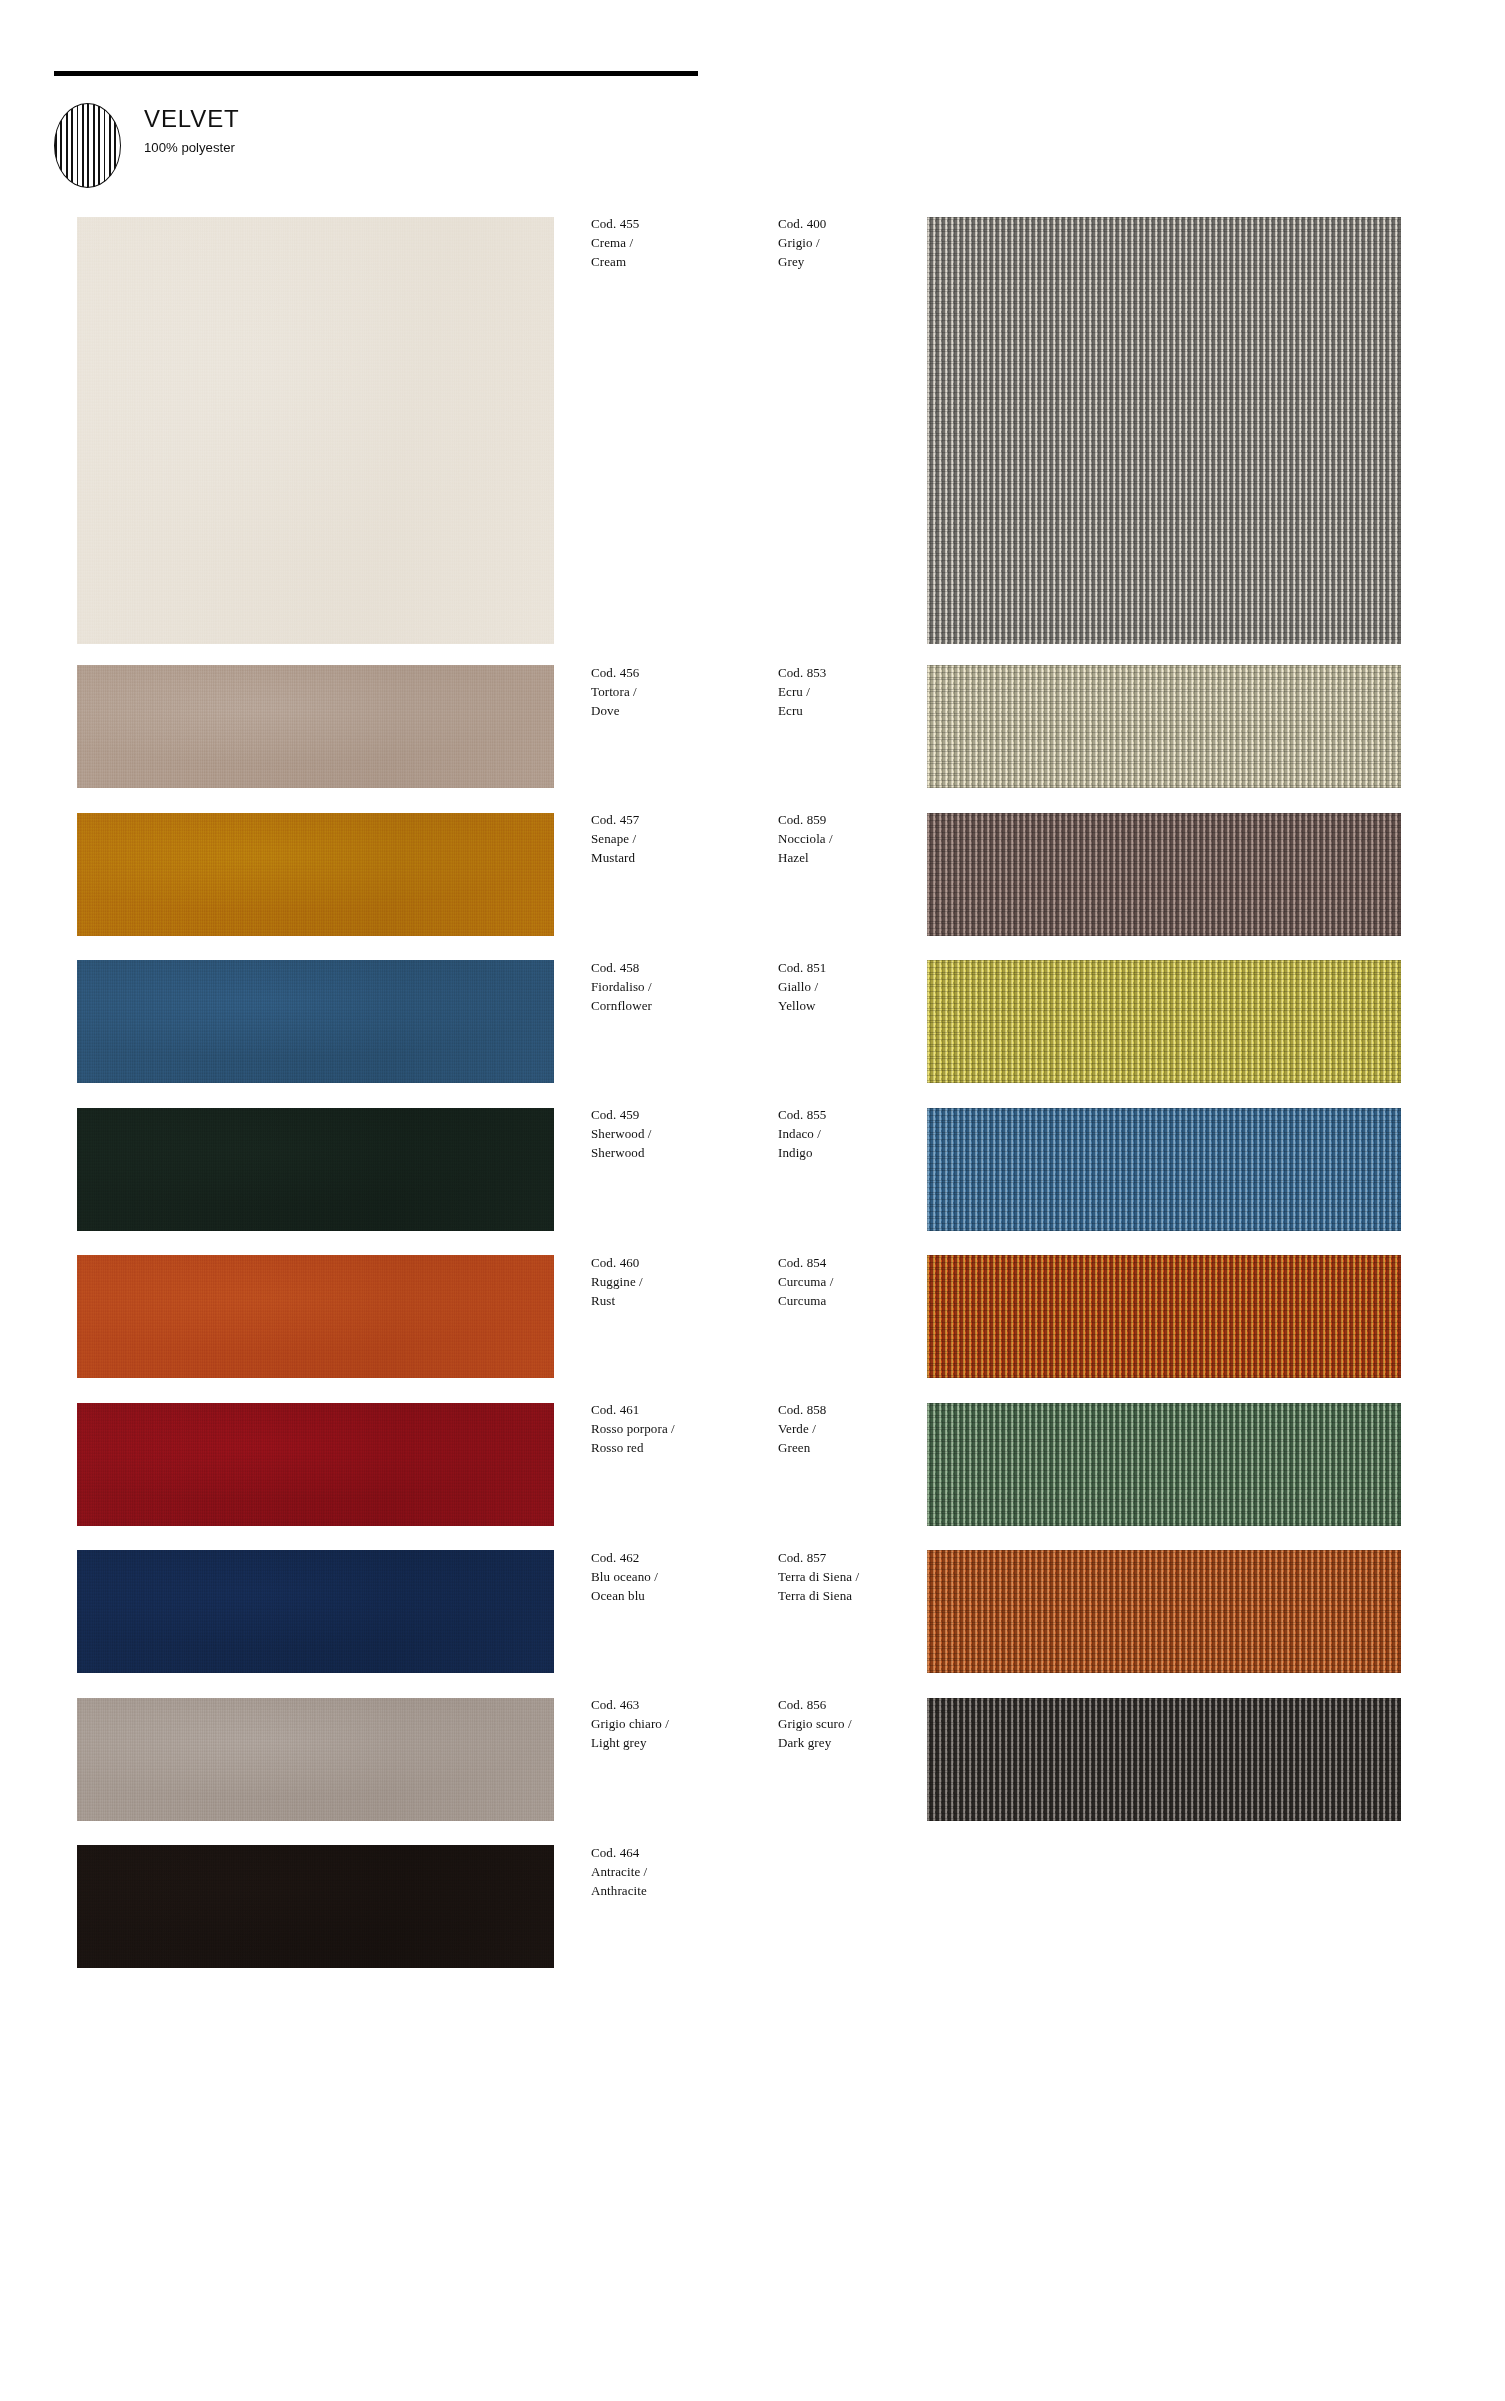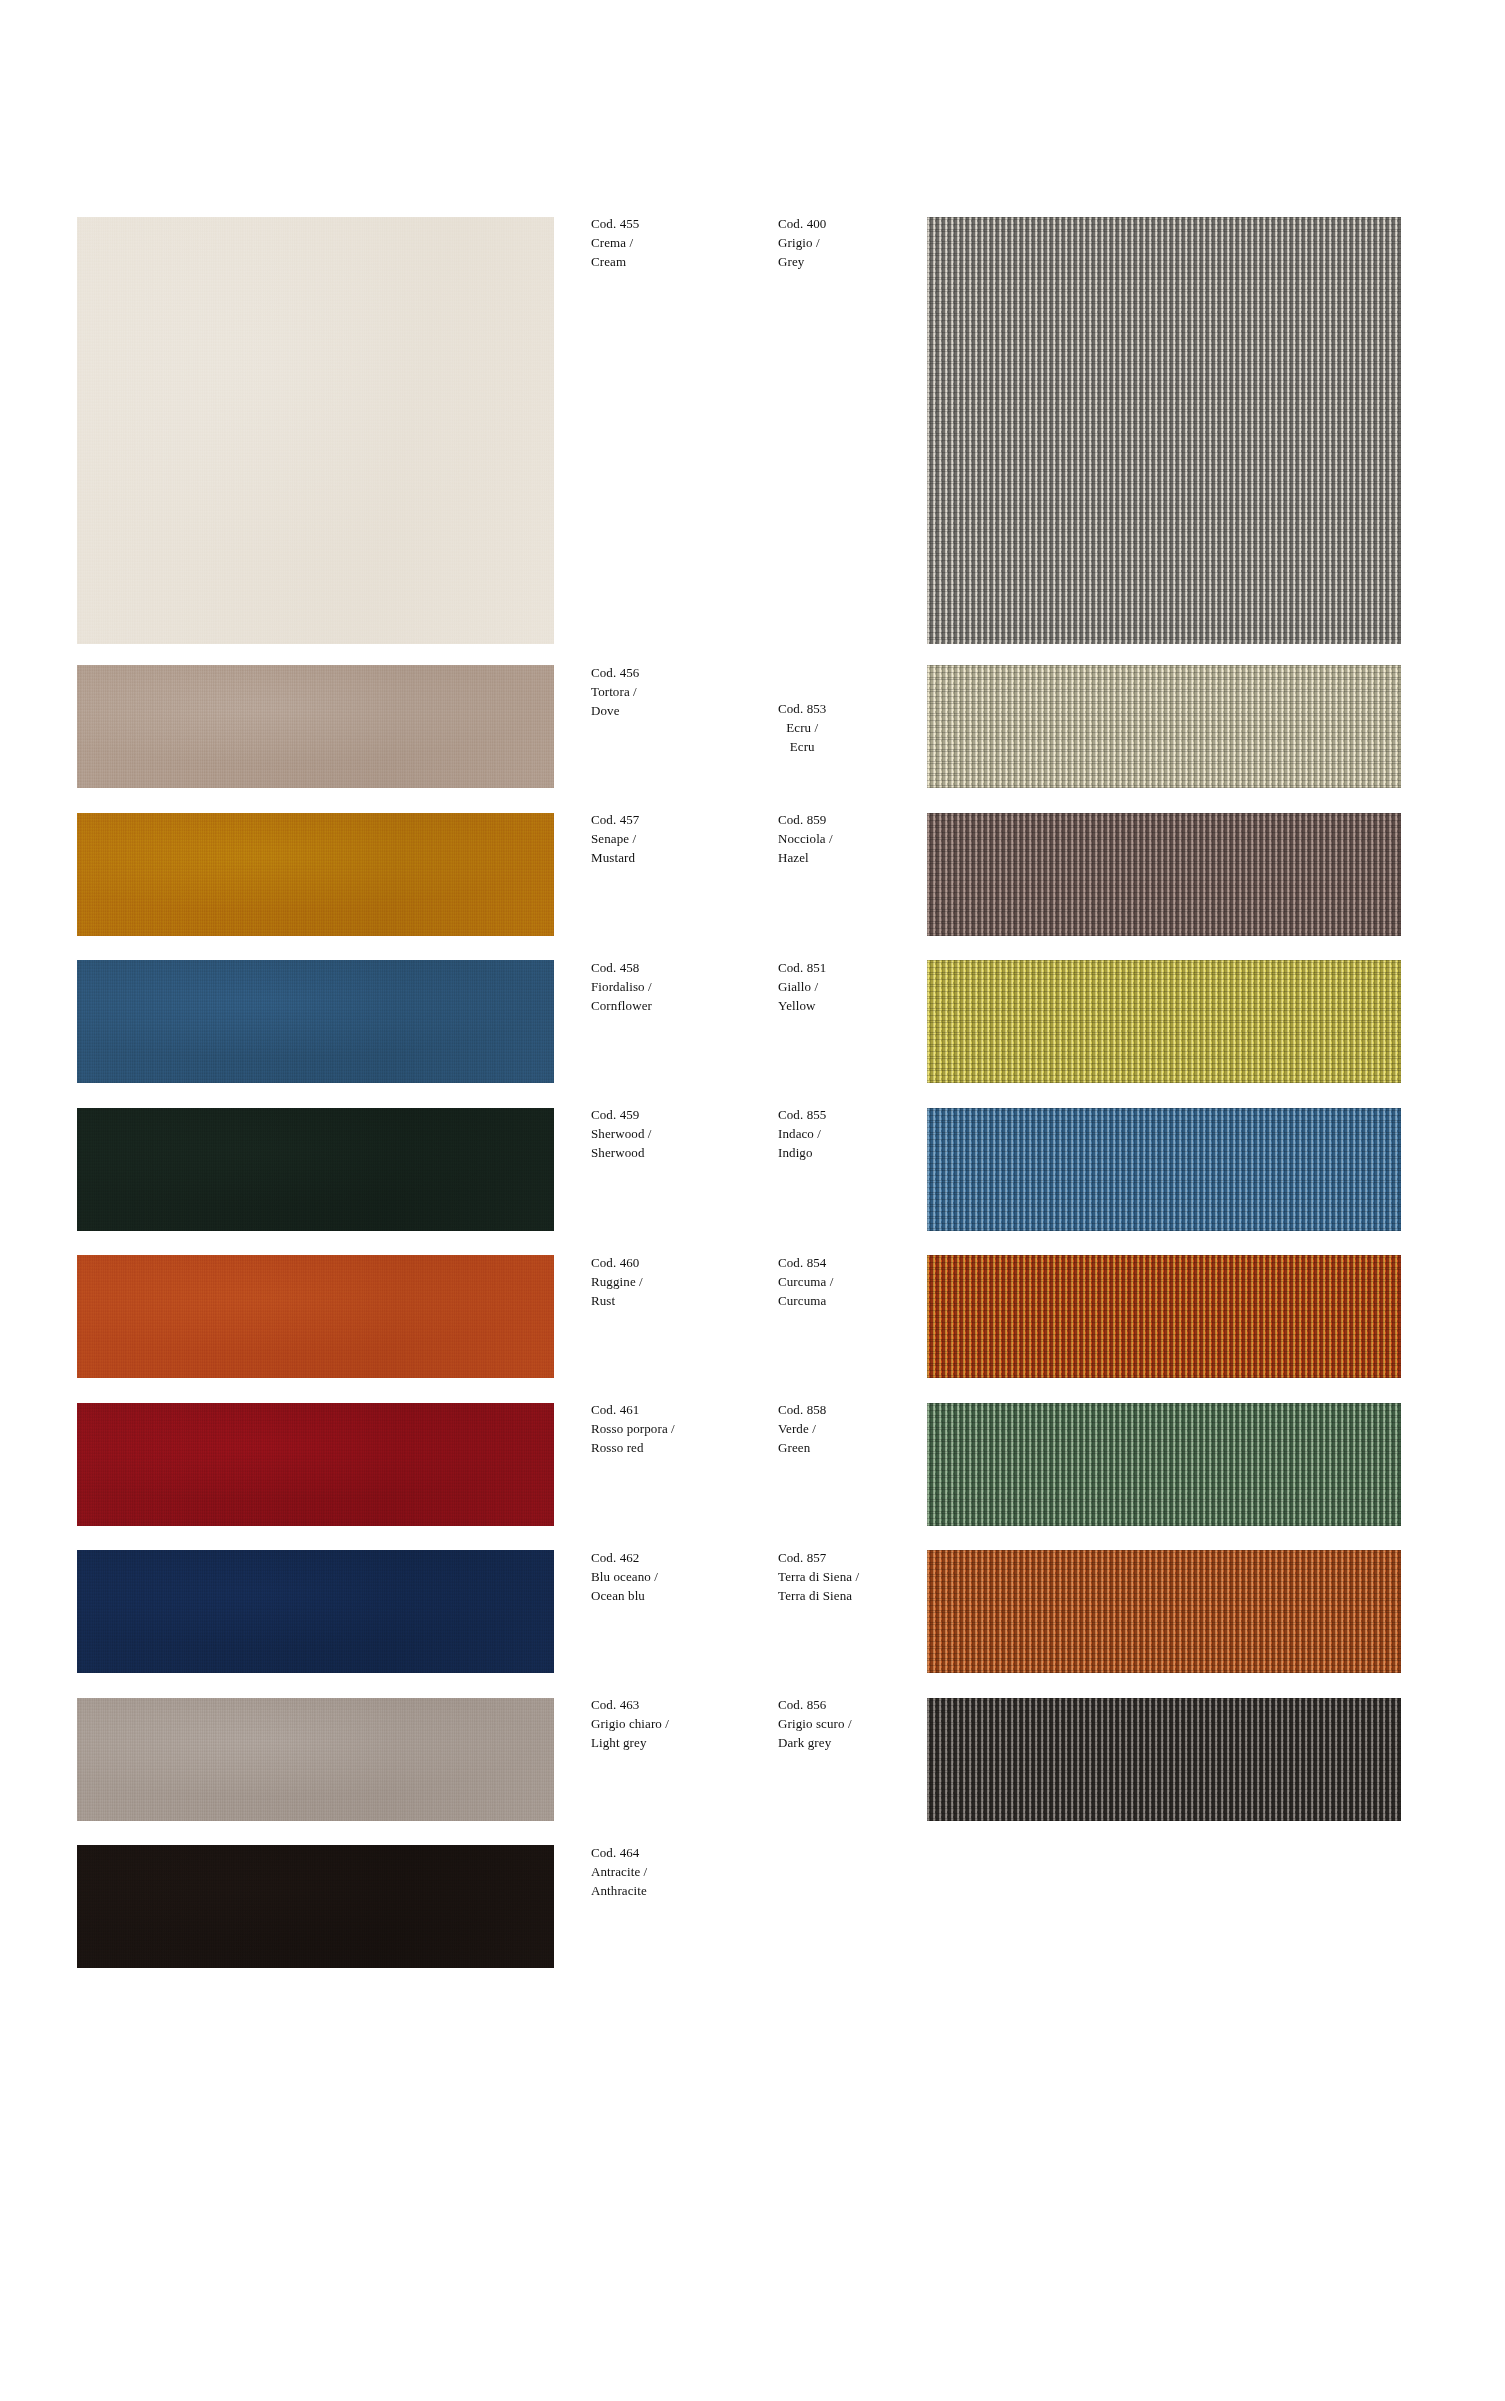--- a/index.html
+++ b/index.html
@@ -159,20 +159,30 @@
         rgba(0,0,0,0.14) 0px, rgba(0,0,0,0.14) 0.6px,
         rgba(0,0,0,0.0) 0.6px, rgba(0,0,0,0.0) 3px);
     pointer-events: none;
   }
 </style>
 </head>
 <body>
 
 <div class="page">
 
+  <div class="family velvet">
+    <div class="family-rule"></div>
+    <div class="family-head">
+      <div class="family-badge badge-velvet"></div>
+      <div class="family-text">
+        <div class="family-title">VELVET</div>
+        <div class="family-comp">100% polyester</div>
+      </div>
+    </div>
+  </div>
 
 
   <div id="rows">
       <div class="swatch" style="left: 77px; top: 217px; width: 477px; height: 427px; background-color: rgb(234, 228, 218);">
         <div class="velvet-tex"></div>
         <div class="velvet-sheen" style="background-image: linear-gradient(103deg, rgba(243, 238, 230, 0.133) 0%, rgba(0, 0, 0, 0) 30%, rgba(222, 214, 201, 0.2) 66%, rgba(243, 238, 230, 0.12) 100%);"></div>
       </div>
       <div class="label" style="left: 591px; top: 214px;"><span class="label-code">Cod. 455</span><span class="label-name">Crema /</span><span class="label-en">Cream</span></div>
       <div class="swatch" style="left: 77px; top: 665px; width: 477px; height: 123px; background-color: rgb(179, 160, 146);">
         <div class="velvet-tex"></div>
@@ -217,21 +227,21 @@
       <div class="swatch" style="left: 77px; top: 1845px; width: 477px; height: 123px; background-color: rgb(26, 19, 16);">
         <div class="velvet-tex"></div>
         <div class="velvet-sheen" style="background-image: linear-gradient(103deg, rgba(39, 30, 25, 0.133) 0%, rgba(0, 0, 0, 0) 30%, rgba(14, 10, 8, 0.2) 66%, rgba(39, 30, 25, 0.12) 100%);"></div>
       </div>
       <div class="label" style="left: 591px; top: 1843px;"><span class="label-code">Cod. 464</span><span class="label-name">Antracite /</span><span class="label-en">Anthracite</span></div>
       <div class="label" style="left: 778px; top: 214px;"><span class="label-code">Cod. 400</span><span class="label-name">Grigio /</span><span class="label-en">Grey</span></div>
       <div class="swatch" style="left: 927px; top: 217px; width: 474px; height: 427px; background-color: rgb(154, 152, 147);">
         <div class="weave-tex" style="background-image: repeating-linear-gradient(to right, rgb(222, 217, 207) 0px, rgb(222, 217, 207) 2.4px, rgba(0, 0, 0, 0) 2.4px, rgba(0, 0, 0, 0) 6px), repeating-linear-gradient(to right, rgb(110, 108, 104) 0px, rgb(110, 108, 104) 3px, rgba(0, 0, 0, 0) 3px, rgba(0, 0, 0, 0) 6px), repeating-linear-gradient(rgb(154, 152, 147) 0px, rgb(154, 152, 147) 2.4px, rgb(110, 108, 104) 2.4px, rgb(110, 108, 104) 4.8px);"></div>
         <div class="weave-grid"></div>
       </div>
-      <div class="label" style="left: 778px; top: 699px; text-align: center;"><span class="label-code">Cod. 853</span><span class="label-name">Ecru /</span><span class="label-en">Ecru</span></div>
+      <div class="label" style="left: 778px; top: 663px;"><span class="label-code">Cod. 853</span><span class="label-name">Ecru /</span><span class="label-en">Ecru</span></div>
       <div class="swatch" style="left: 927px; top: 665px; width: 474px; height: 123px; background-color: rgb(217, 210, 182);">
         <div class="weave-tex" style="background-image: repeating-linear-gradient(to right, rgb(240, 234, 210) 0px, rgb(240, 234, 210) 2.4px, rgba(0, 0, 0, 0) 2.4px, rgba(0, 0, 0, 0) 6px), repeating-linear-gradient(to right, rgb(169, 165, 140) 0px, rgb(169, 165, 140) 3px, rgba(0, 0, 0, 0) 3px, rgba(0, 0, 0, 0) 6px), repeating-linear-gradient(rgb(217, 210, 182) 0px, rgb(217, 210, 182) 2.4px, rgb(169, 165, 140) 2.4px, rgb(169, 165, 140) 4.8px);"></div>
         <div class="weave-grid"></div>
       </div>
       <div class="label" style="left: 778px; top: 810px;"><span class="label-code">Cod. 859</span><span class="label-name">Nocciola /</span><span class="label-en">Hazel</span></div>
       <div class="swatch" style="left: 927px; top: 813px; width: 474px; height: 123px; background-color: rgb(126, 106, 101);">
         <div class="weave-tex" style="background-image: repeating-linear-gradient(to right, rgb(176, 154, 146) 0px, rgb(176, 154, 146) 2.4px, rgba(0, 0, 0, 0) 2.4px, rgba(0, 0, 0, 0) 6px), repeating-linear-gradient(to right, rgb(93, 76, 72) 0px, rgb(93, 76, 72) 3px, rgba(0, 0, 0, 0) 3px, rgba(0, 0, 0, 0) 6px), repeating-linear-gradient(rgb(126, 106, 101) 0px, rgb(126, 106, 101) 2.4px, rgb(93, 76, 72) 2.4px, rgb(93, 76, 72) 4.8px);"></div>
         <div class="weave-grid"></div>
       </div>
       <div class="label" style="left: 778px; top: 958px;"><span class="label-code">Cod. 851</span><span class="label-name">Giallo /</span><span class="label-en">Yellow</span></div>

